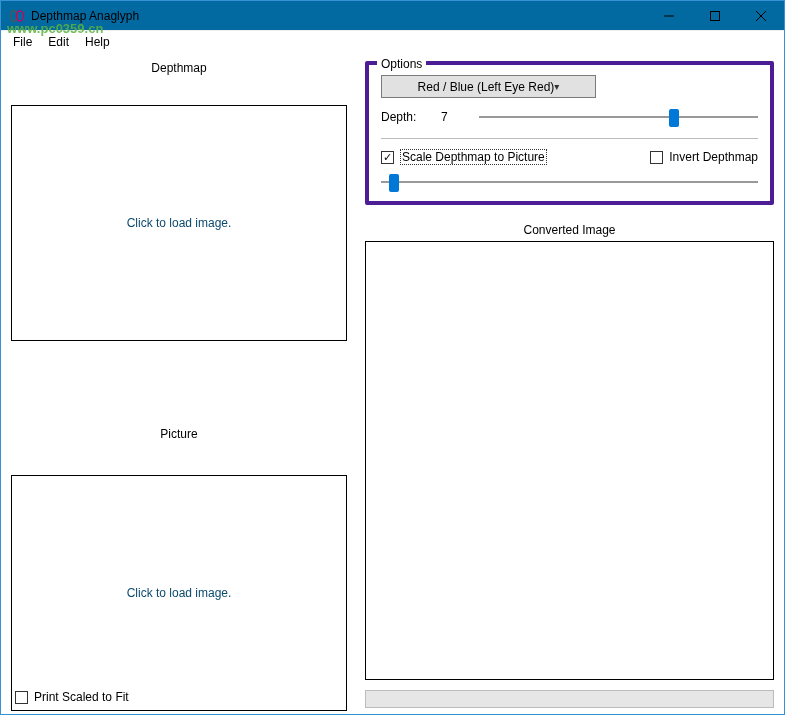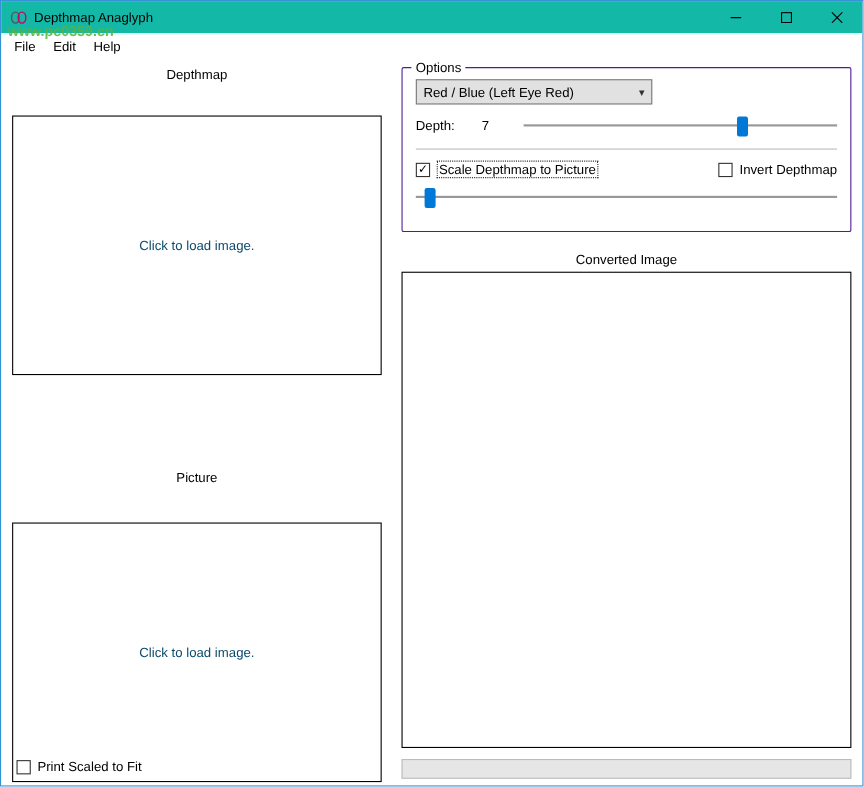--- a/index.html
+++ b/index.html
@@ -1,40 +1,40 @@
 <!DOCTYPE html>
 <html><head>
   <meta charset="utf-8">
   <style>
     * { box-sizing: border-box; margin: 0; padding: 0; font-family: "Segoe UI", Tahoma, sans-serif; font-size: 12px; }
     body { background: #fff; border: 1px solid #3592d4; width: 785px; height: 715px; position: relative; overflow: hidden; }
-    .titlebar { height: 30px; background: #14b8a6; display: flex; align-items: center; padding: 0 0 0 8px; border-bottom: 1px solid #eee; }
+    .titlebar { height: 30px; background: #0369a1; display: flex; align-items: center; padding: 0 0 0 8px; border-bottom: 1px solid #eee; }
     .titlebar-icon { width: 16px; height: 16px; margin-right: 6px; }
     .titlebar-icon svg { width: 16px; height: 16px; }
     .title-text { flex: 1; font-size: 12px; color: #000; }
     .win-controls { display: flex; height: 100%; }
     .win-btn { width: 46px; height: 30px; display: flex; align-items: center; justify-content: center; }
     .menubar { height: 22px; display: flex; align-items: center; padding: 0 6px; gap: 4px; }
     .menu-item { padding: 2px 6px; font-size: 12px; }
     .watermark { position: absolute; top: 20px; left: 6px; pointer-events: none; opacity: 0.85; }
     .wm-title { font-size: 22px; font-weight: bold; color: #bbb; letter-spacing: 1px; }
     .wm-title .accent { color: #f5a623; }
     .wm-url { font-size: 13px; color: #5bb33e; font-weight: bold; }
     .content { display: flex; padding: 8px 10px 0 10px; height: calc(100% - 52px); gap: 18px; }
     .left-col { width: 336px; display: flex; flex-direction: column; gap: 28px; }
     .right-col { flex: 1; display: flex; flex-direction: column; }
     .panel-label { text-align: center; font-size: 12px; color: #000; margin-bottom: 2px; }
     .img-box { border: 1px solid #000; background: #fff; display: flex; align-items: center; justify-content: center; color: #0c4a6e; font-size: 12px; cursor: pointer; }
     .depthmap-box { height: 236px; }
     .picture-box { height: 236px; margin-top: 4px; }
     .left-col .spacer { height: 30px; }
-    .options-fieldset { border: 1px solid #4c1d95; border-radius: 2px; padding: 10px 12px 20px 12px; position: relative; }
+    .options-fieldset { border: 4px solid #4c1d95; border-radius: 2px; padding: 10px 12px 8px 12px; position: relative; }
     .options-legend { position: absolute; top: -8px; left: 8px; background: #fff; padding: 0 4px; font-size: 12px; }
     .options-row { display: flex; align-items: center; margin-bottom: 8px; }
-    .select-box { width: 215px; height: 23px; border: 1px solid #7a7a7a; background: #e1e1e1; padding: 0 6px; display: flex; align-items: center; justify-content: space-between; }
+    .select-box { width: 215px; height: 23px; border: 1px solid #7a7a7a; background: #e1e1e1; padding: 0 6px; display: flex; align-items: center; justify-content: center; }
     .select-chevron { font-size: 10px; color: #333; }
     .depth-row { display: flex; align-items: center; gap: 18px; }
     .depth-label { width: 42px; }
     .depth-value { width: 20px; }
     .slider { flex: 1; height: 22px; position: relative; display: flex; align-items: center; }
     .track { height: 2px; background: #999; width: 100%; position: relative; }
     .thumb-blue { position: absolute; top: -7px; width: 10px; height: 18px; background: #0078d7; border-radius: 2px; }
     .thumb-gray { position: absolute; top: -7px; width: 10px; height: 18px; background: #ccc; border-radius: 2px; }
     .divider { border-top: 1px solid #bbb; margin: 10px 0; }
     .check-row { display: flex; align-items: center; gap: 6px; }

